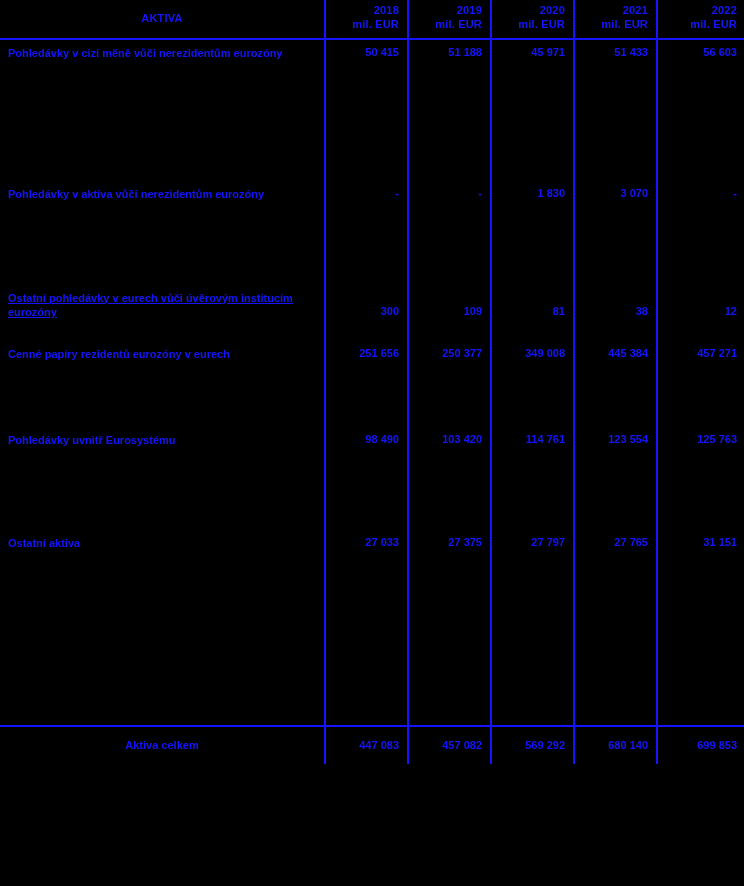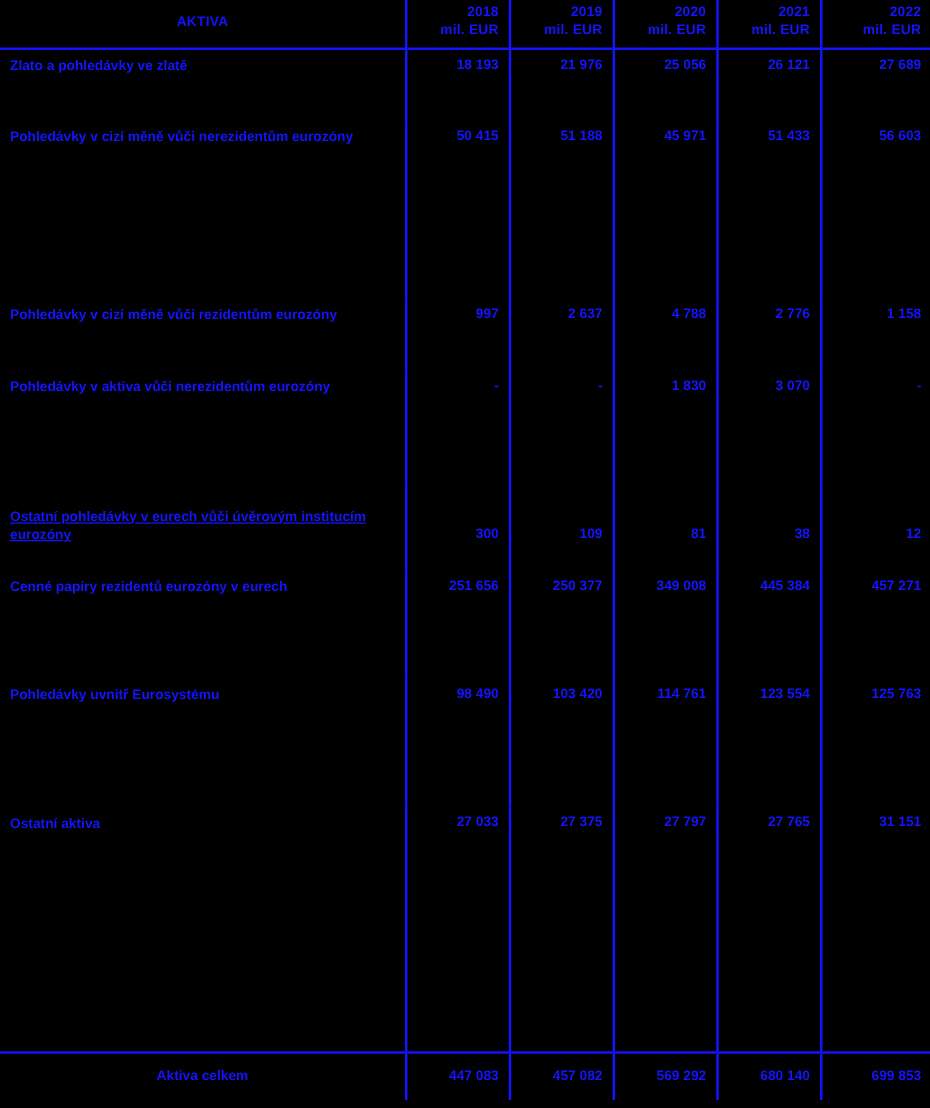--- a/index.html
+++ b/index.html
@@ -119,43 +119,27 @@
           <div>2021</div>
           <div>mil. EUR</div>
         </th>
         <th class="year-head">
           <div>2022</div>
           <div>mil. EUR</div>
         </th>
       </tr>
     </thead>
     <tbody>
-      <tr style="height:58px;">
-        <td class="label">Zlato a pohledávky ve zlatě</td>
-        <td class="num">18 193</td>
-        <td class="num">21 976</td>
-        <td class="num">25 056</td>
-        <td class="num">26 121</td>
-        <td class="num">27 689</td>
-      </tr>
       <tr style="height:142px;">
         <td class="label">Pohledávky v cizí měně vůči nerezidentům eurozóny</td>
         <td class="num">50 415</td>
         <td class="num">51 188</td>
         <td class="num">45 971</td>
         <td class="num">51 433</td>
         <td class="num">56 603</td>
-      </tr>
-      <tr style="height:58px;">
-        <td class="label">Pohledávky v cizí měně vůči rezidentům eurozóny</td>
-        <td class="num">997</td>
-        <td class="num">2 637</td>
-        <td class="num">4 788</td>
-        <td class="num">2 776</td>
-        <td class="num">1 158</td>
       </tr>
       <tr style="height:88px;">
         <td class="label">Pohledávky v aktiva vůči nerezidentům eurozóny</td>
         <td class="num">-</td>
         <td class="num">-</td>
         <td class="num">1 830</td>
         <td class="num">3 070</td>
         <td class="num">-</td>
       </tr>
       <tr style="height:72px;">

